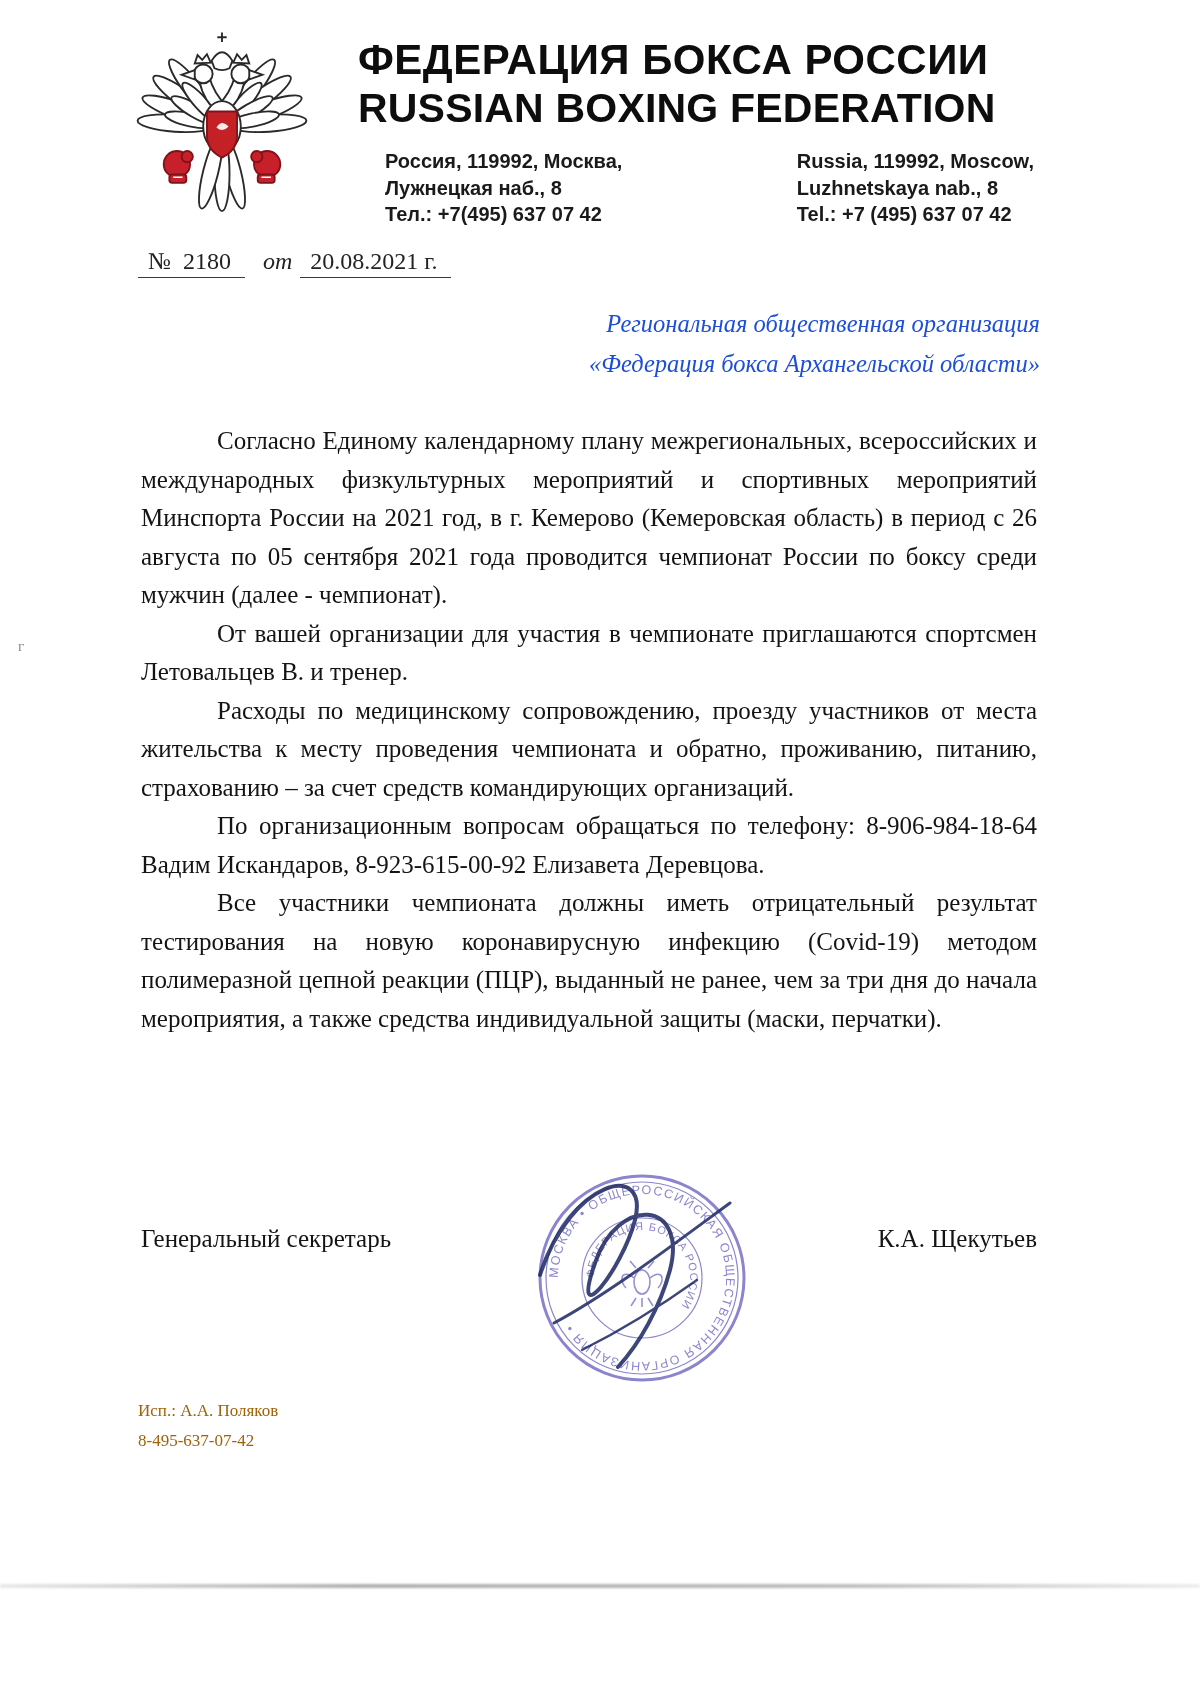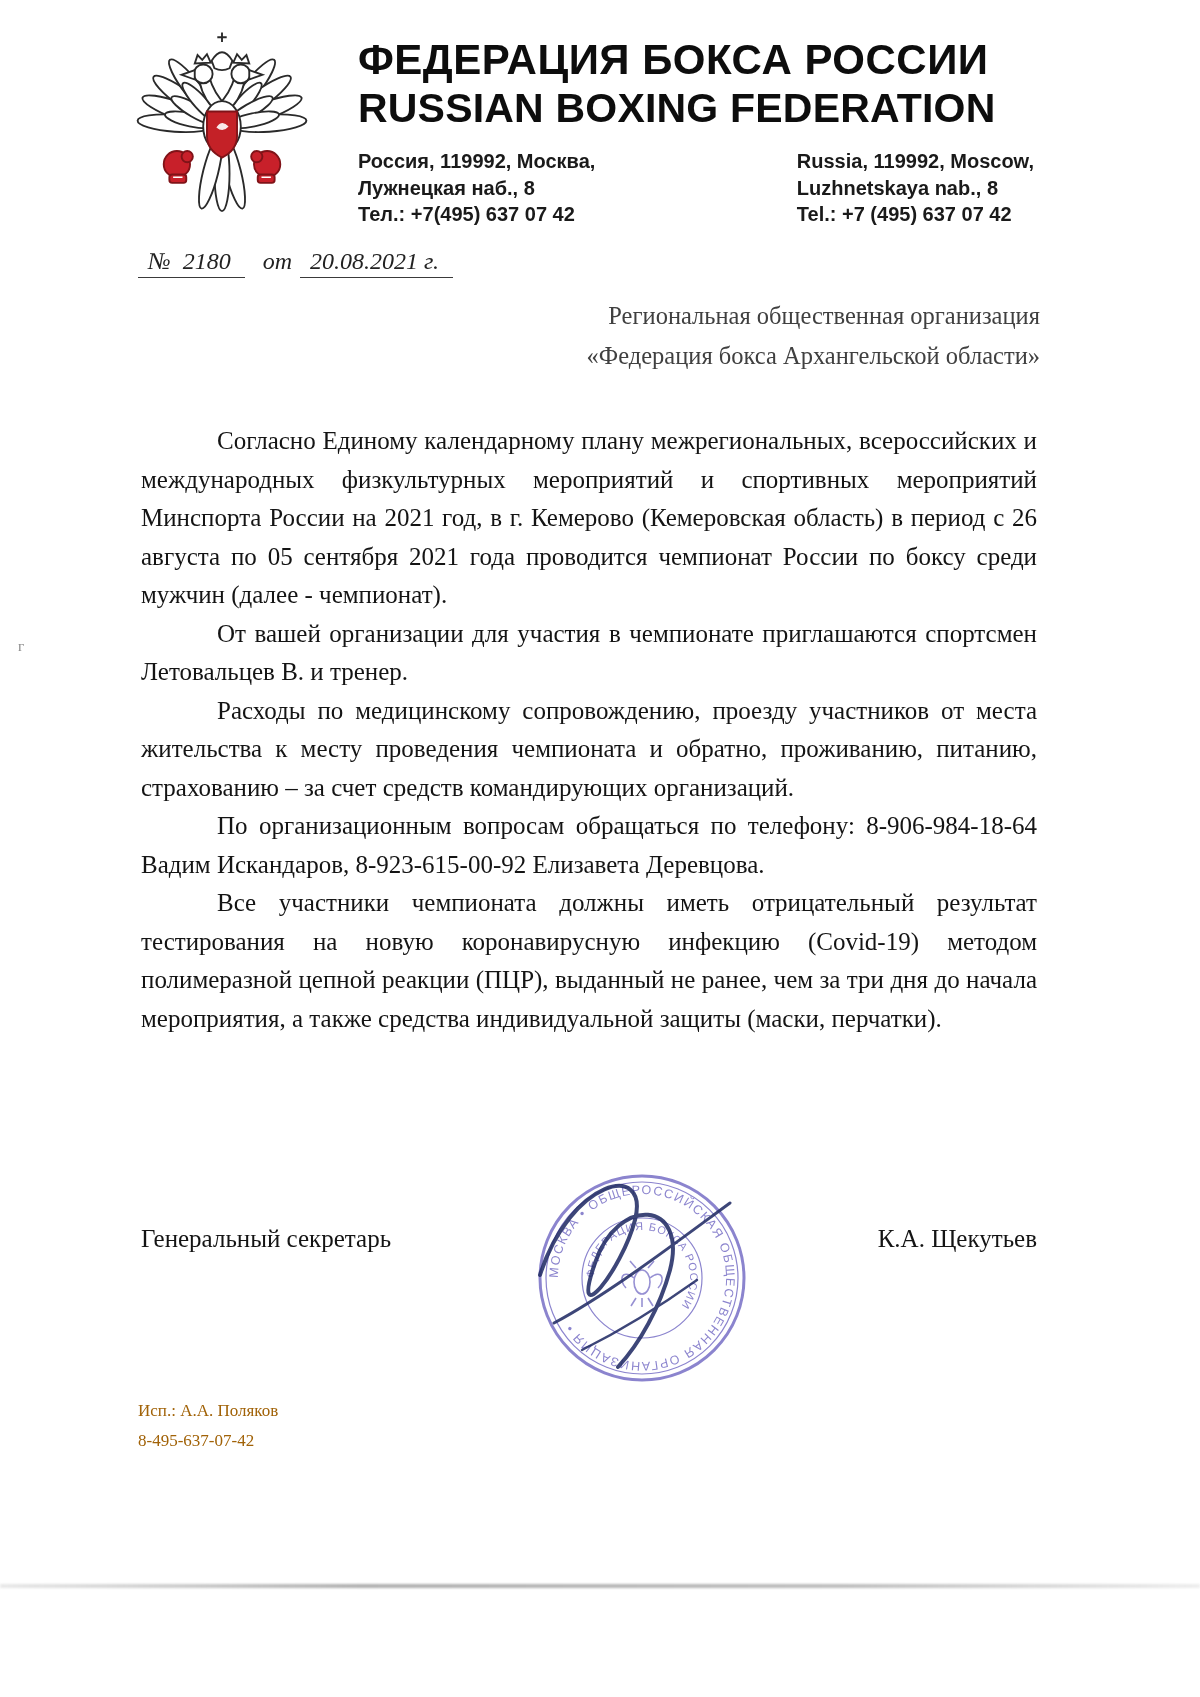--- a/index.html
+++ b/index.html
@@ -21,32 +21,32 @@
     font-family:"Liberation Sans", sans-serif;
     font-weight:700; color:#0d0d0d;
     font-size:42px; line-height:1.16;
     white-space:nowrap; letter-spacing:0.5px;
   }
   .org-en { font-size:41px; letter-spacing:0.2px; }
   .addresses {
     display:flex; justify-content:space-between;
     margin-top:16px; padding-right:4px;
     font-family:"Liberation Sans", sans-serif;
-    font-weight:700; font-size:20px; line-height:1.32; color:#1a1a1a;
+    font-weight:700; font-size:20px; line-height:1.32; color:#1a1a1a;margin-left:27px;
   }
 
   
   .ref-line { position:absolute; top:248px; left:138px; font-size:24px; color:#222; }
-  .ref-underline { border-bottom:1.6px solid #3a3a3a; padding:0 14px 3px 10px;font-style:italic; }
+  .ref-underline { border-bottom:1.6px solid #3a3a3a; padding:0 14px 3px 10px; }
   .ref-from { margin:0 8px 0 18px;font-style:italic; }
 
   
   .recipient {
-    position:absolute; top:296px; right:160px;
-    text-align:right; font-size:24.5px; line-height:1.62; color:#404040;
+    position:absolute; top:304px; right:160px;
+    text-align:right; font-size:24.5px; line-height:1.62; color:#1d4ed8;font-style:italic;
   }
 
   
   .letter-body {
     position:absolute; top:422px; left:141px; width:896px;
     font-size:25px; line-height:1.54; text-align:justify; color:#141414;
   }
   .letter-body p { text-indent:76px; }
 
   

